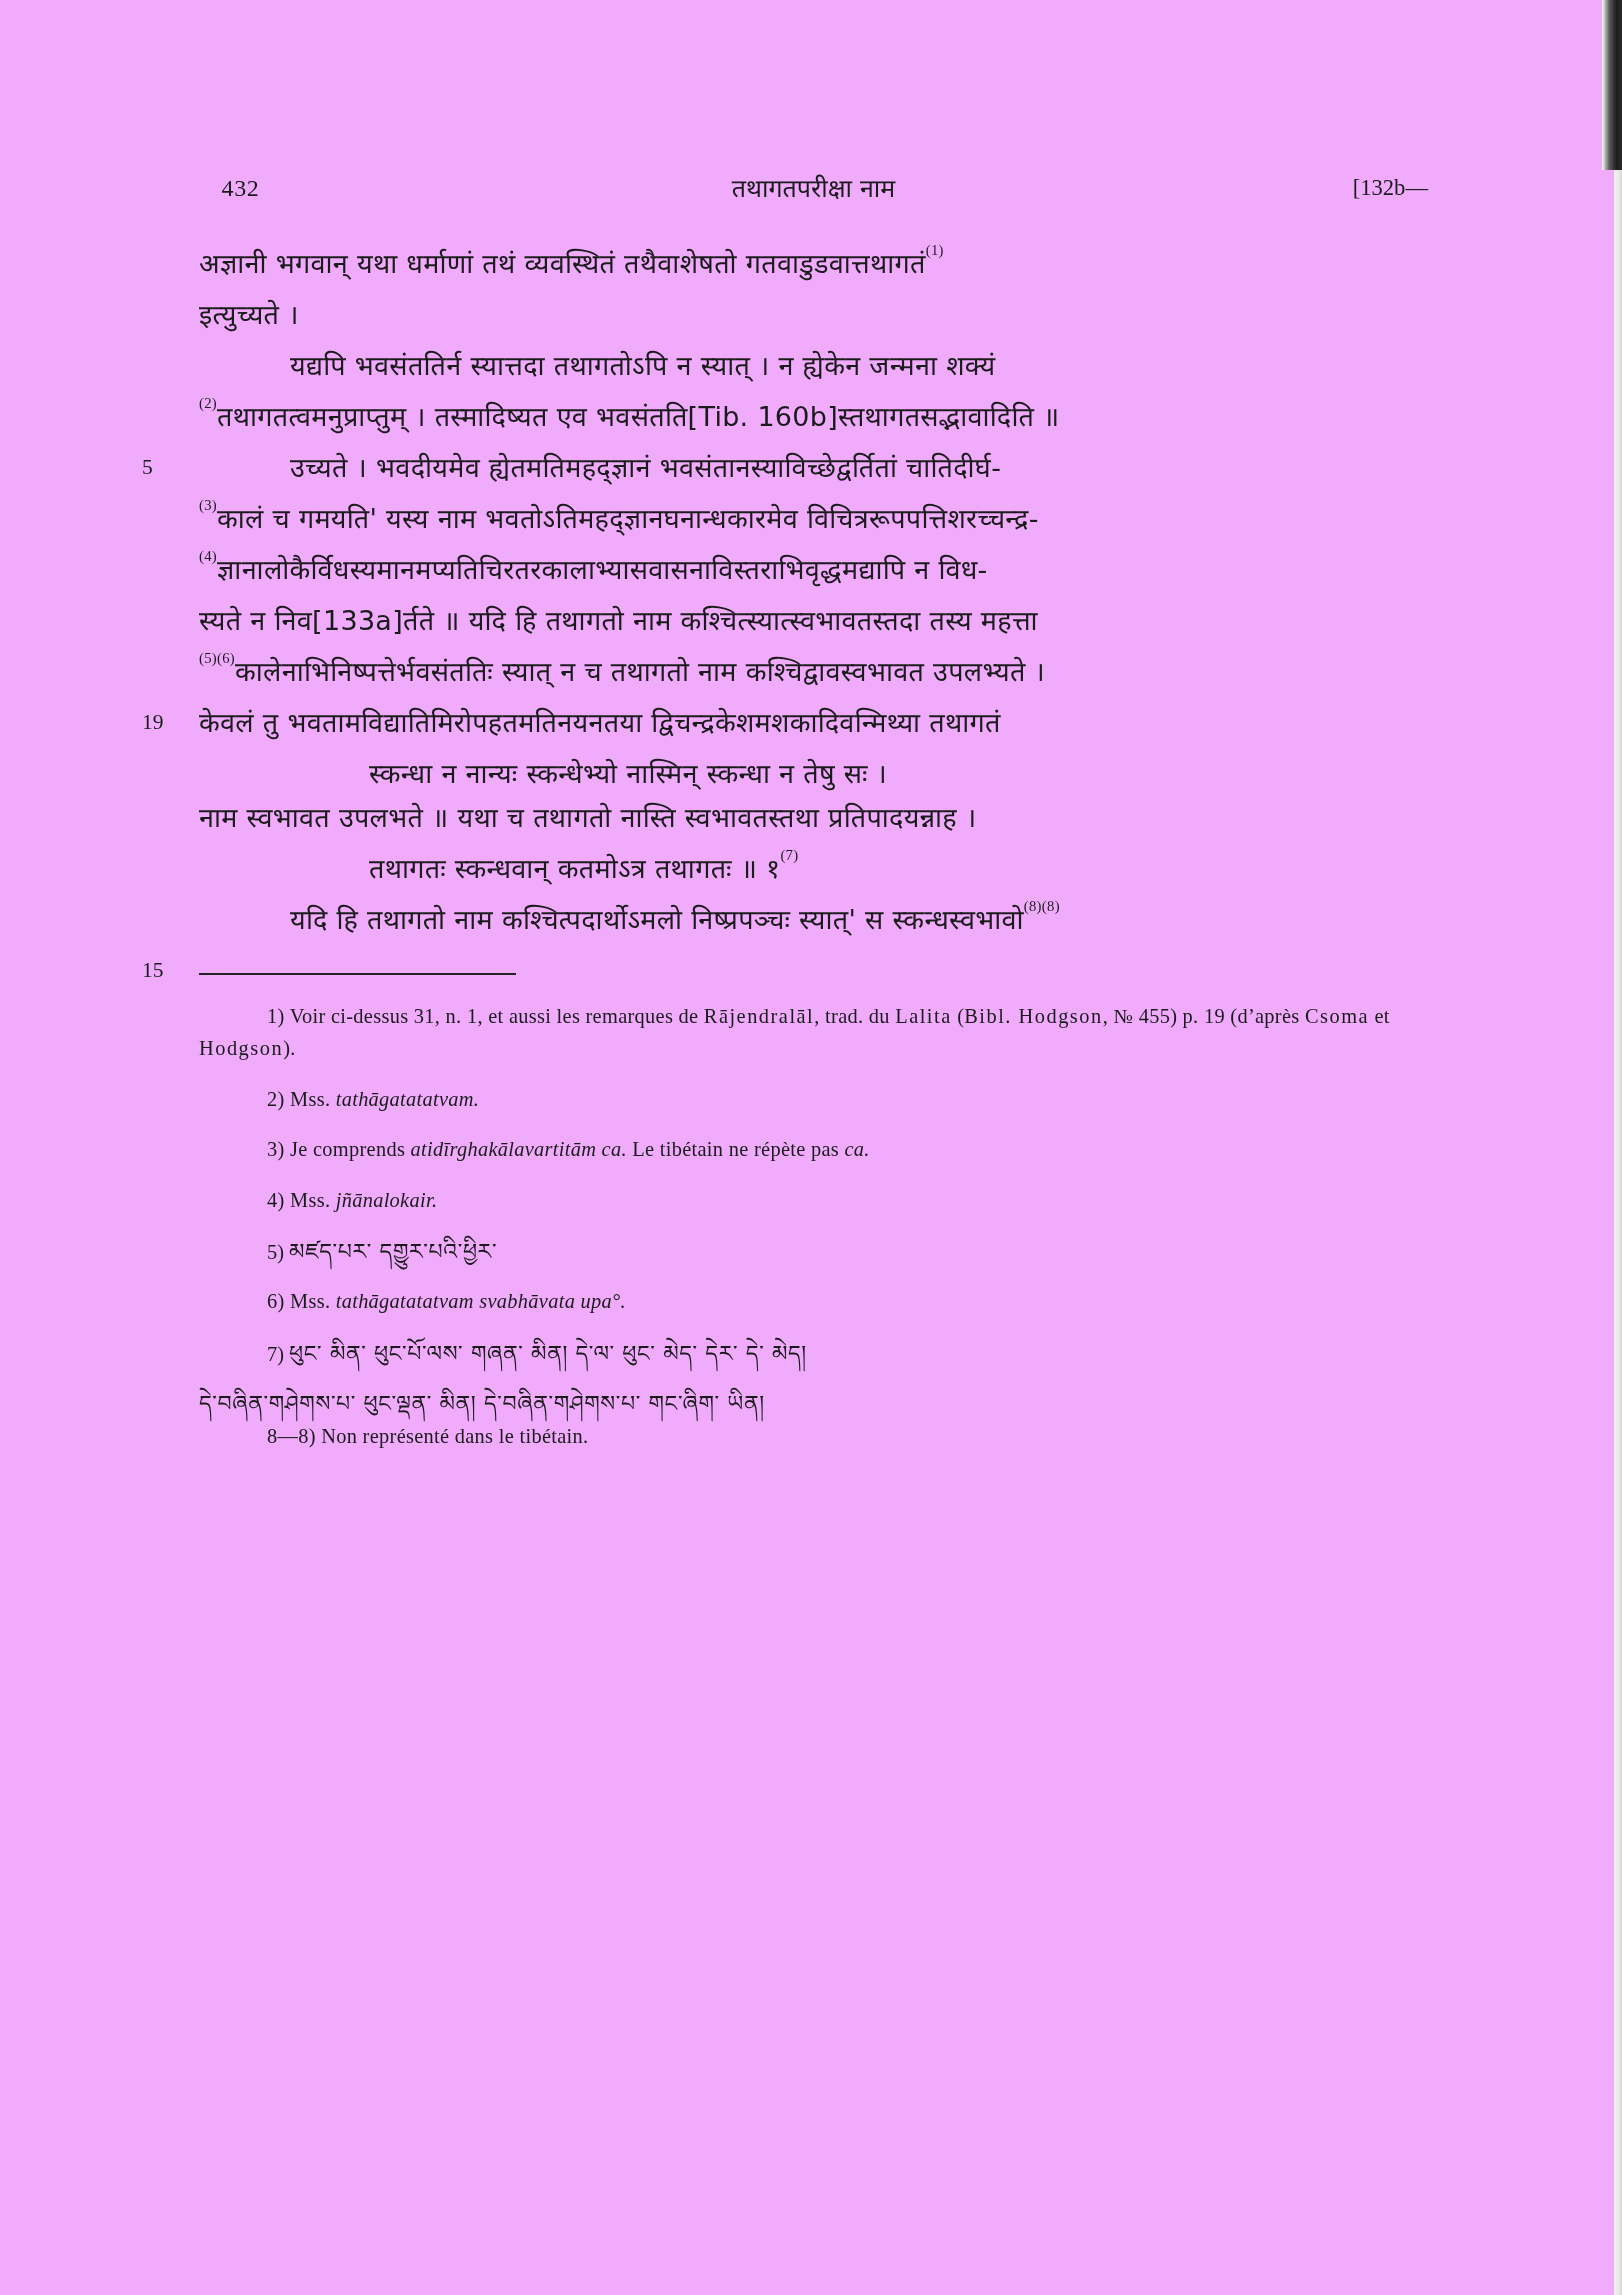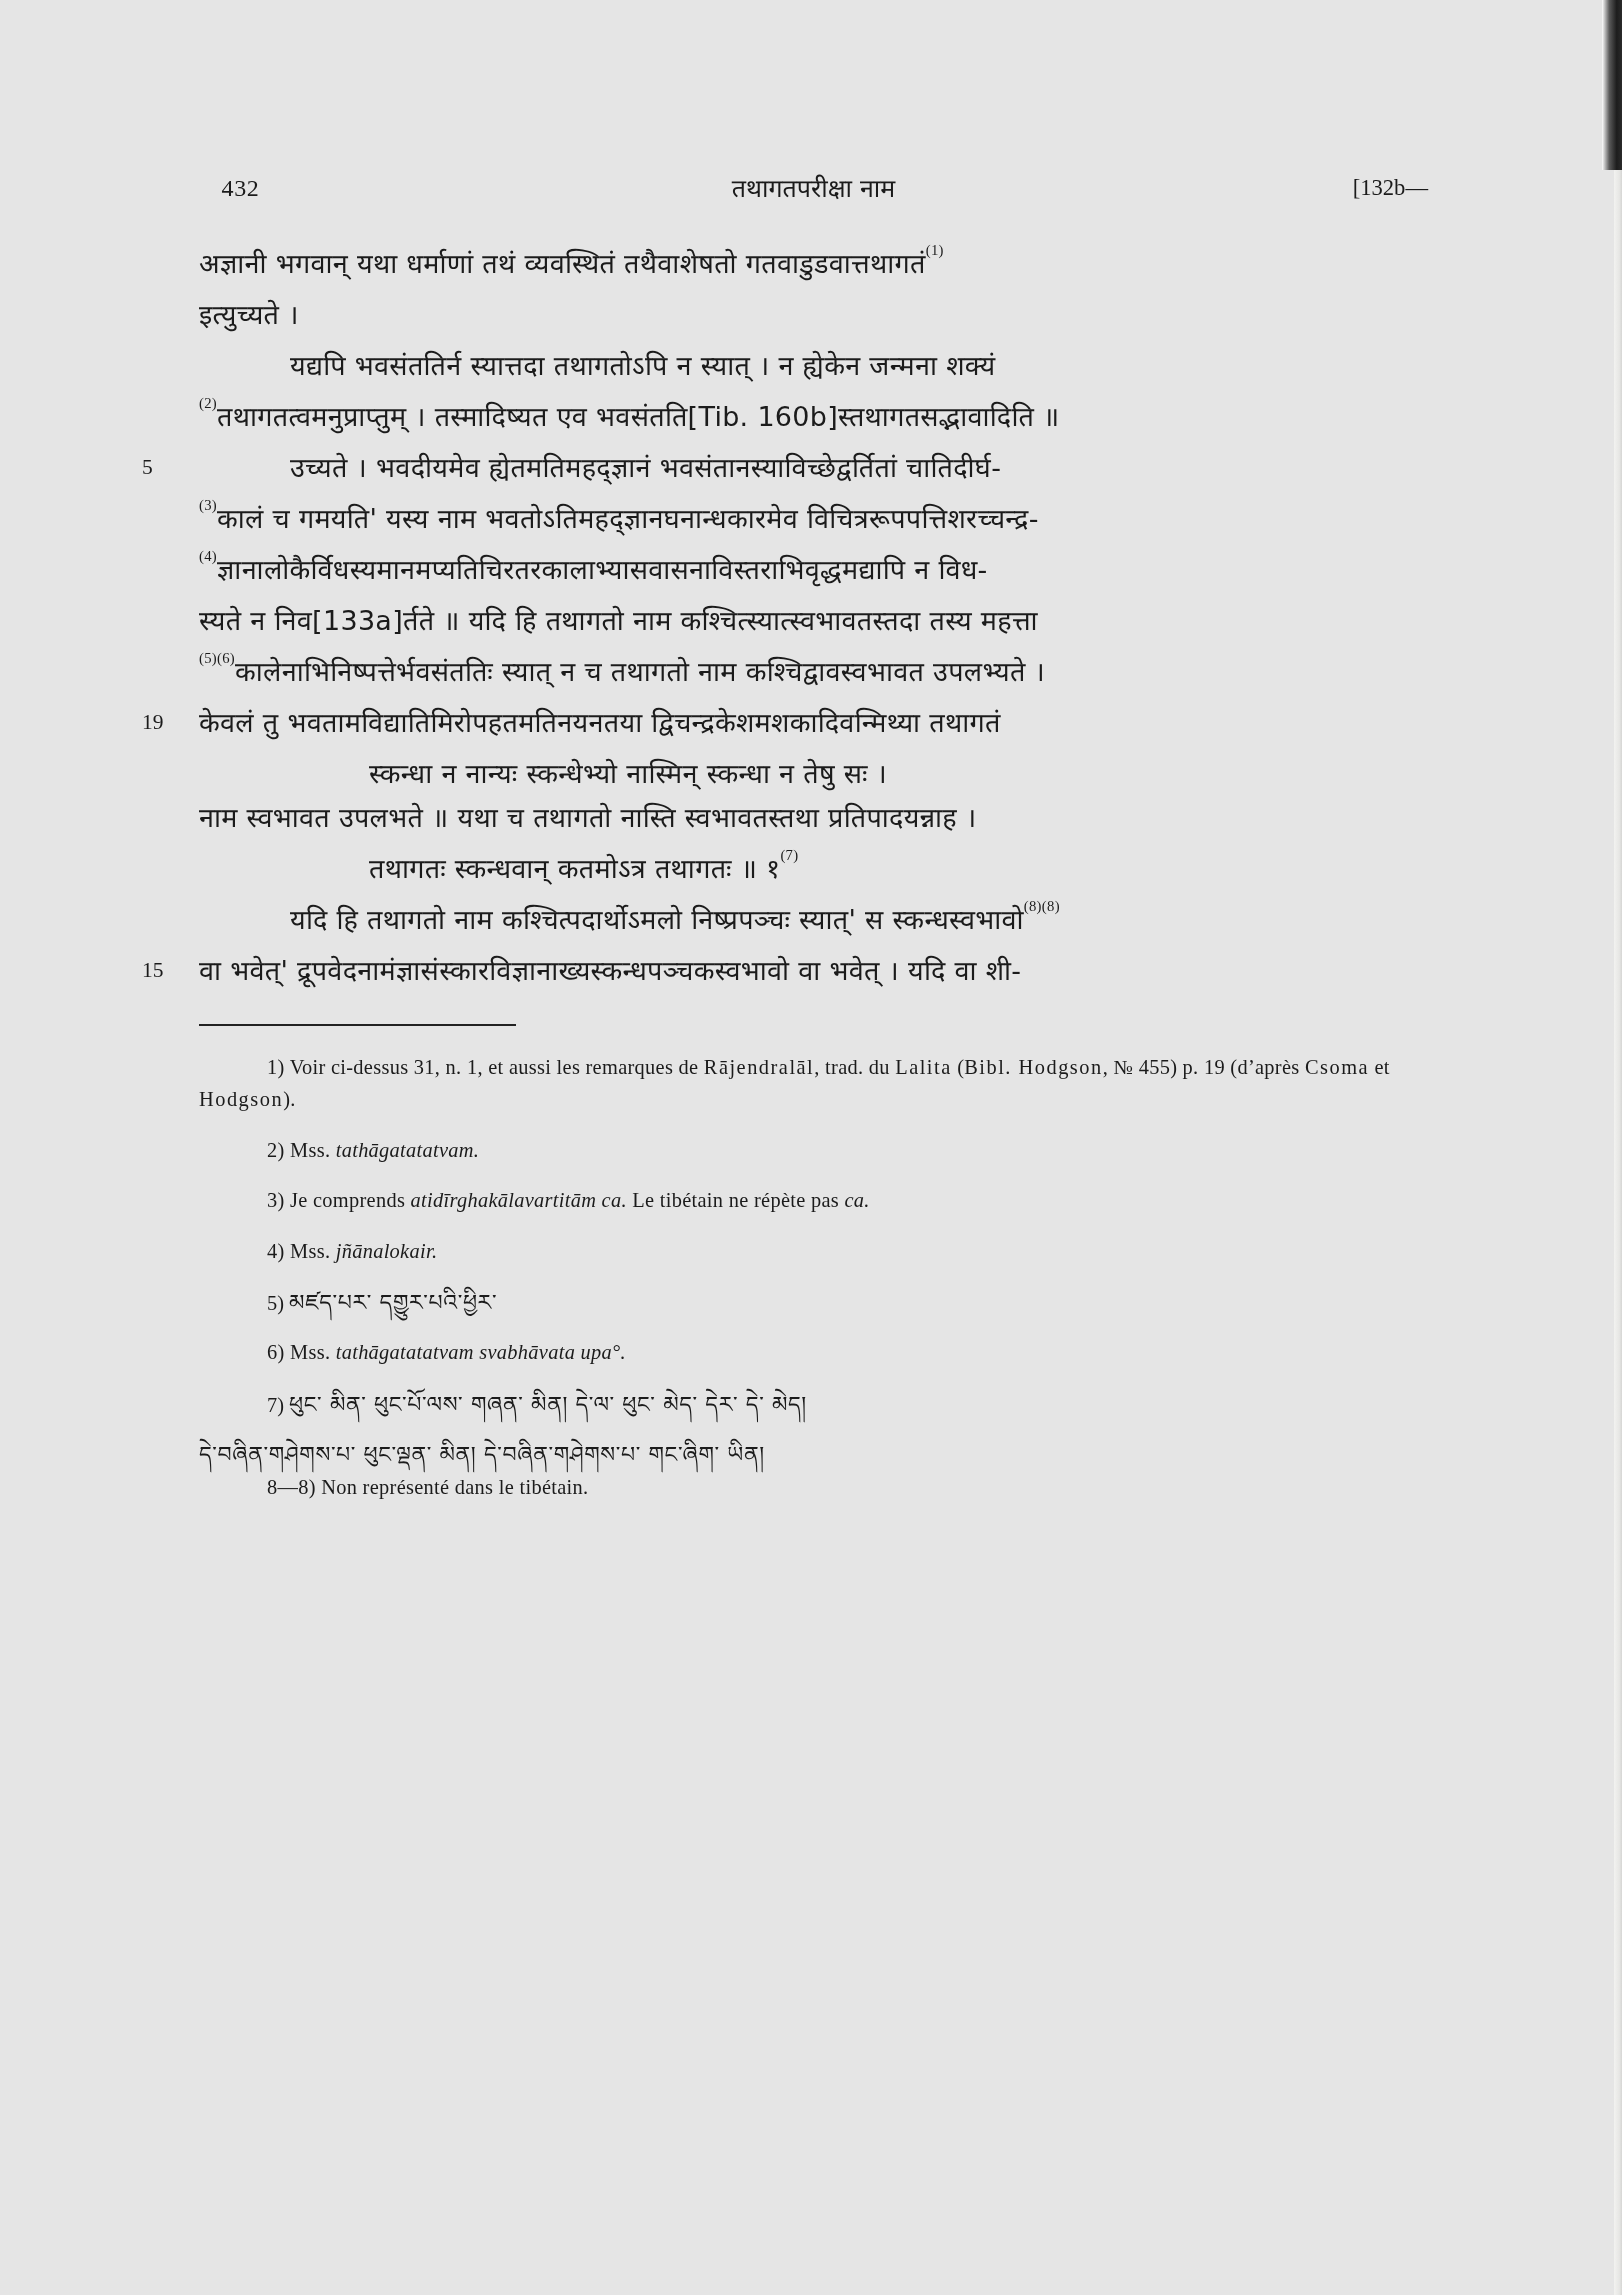--- a/index.html
+++ b/index.html
@@ -12,21 +12,21 @@
     height: 2295px;
     font-family: "Liberation Serif", serif;
     color: #1b1b1b;
     position: relative;
     overflow: hidden;
   }
   
   .page {
     position: absolute;
     inset: 0;
-    background: #e5e5e5;
+    background: #f0abfc;
   }
   
   .binding-strip {
     position: absolute;
     top: 0;
     right: 0;
     width: 21.5px;
     height: 170px;
     background: linear-gradient(to right, #ffffff 0%, #5a5a5a 35%, #1d1d1d 70%, #2e2e2e 100%);
   }
@@ -216,21 +216,20 @@
       <div class="line verse">
         <span>तथागतः स्कन्धवान् कतमोऽत्र तथागतः ॥ १</span><span class="fn-ref">(7)</span>
       </div>
 
       <div class="line indent">
         <span>यदि हि तथागतो नाम कश्चित्पदार्थोऽमलो निष्प्रपञ्चः स्यात्' स स्कन्धस्वभावो</span><span class="fn-ref">(8)(8)</span>
       </div>
 
       <div class="line">
         <span class="lineno">15</span>
-        <span>वा भवेत्' द्रूपवेदनामंज्ञासंस्कारविज्ञानाख्यस्कन्धपञ्चकस्वभावो वा भवेत् । यदि वा शी-</span>
       </div>
     </div>
 
     <div class="fn-rule"></div>
 
     <div class="notes">
 
       <div class="note">
         <span>1)</span>
         <span id="fn0"> Voir ci-dessus 31, n. 1, et aussi les remarques de <span class="sp">Rājendralāl</span>, trad. du <span class="sp">Lalita</span> (<span class="sp">Bibl. Hodgson</span>, № 455) p. 19 (d’après <span class="sp">Csoma</span> et <span class="sp">Hodgson</span>).</span>

